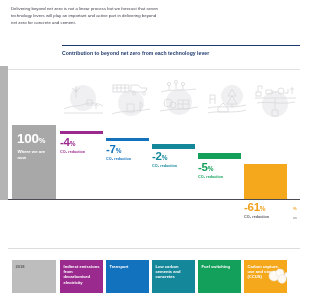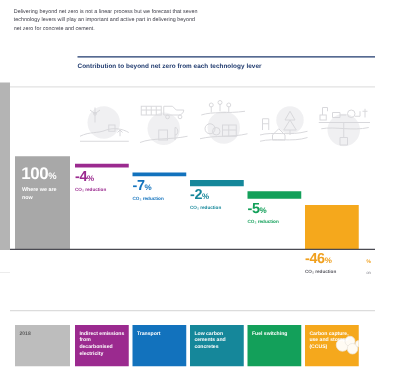--- a/index.html
+++ b/index.html
@@ -341,21 +341,21 @@
   </div>
 
   <div class="bar-group" style="left:198px; top:153px;">
     <div class="bar" style="width:43px;height:6px;background:#13a05a;"></div>
     <div class="bar-val" style="left:0px; top:8.5px; font-size:11.5px; color:#13a05a;"><span>-5</span><span class="unit">%</span></div>
     <div class="bar-sub" style="left:0px; top:21.5px; color:#13a05a;">CO₂ reduction</div>
   </div>
 
   <div class="bar-group" style="left:244px; top:164px;">
     <div class="bar" style="width:43px;height:36px;background:#f5a81c;"></div>
-    <div class="bar-val" style="left:0px; top:38px; font-size:11.5px; color:#f0a01e;"><span>-46</span><span class="unit">%</span></div>
+    <div class="bar-val" style="left:0px; top:38px; font-size:11.5px; color:#f0a01e;"><span>-61</span><span class="unit">%</span></div>
     <div class="bar-sub" style="left:0px; top:51px; color:#5a5a62;">CO₂ reduction</div>
   </div>
 
   <div class="panel-baseline"></div>
 
   <div class="edge-clip">
     <div class="t">%</div>
     <div class="b">on</div>
   </div>
 

